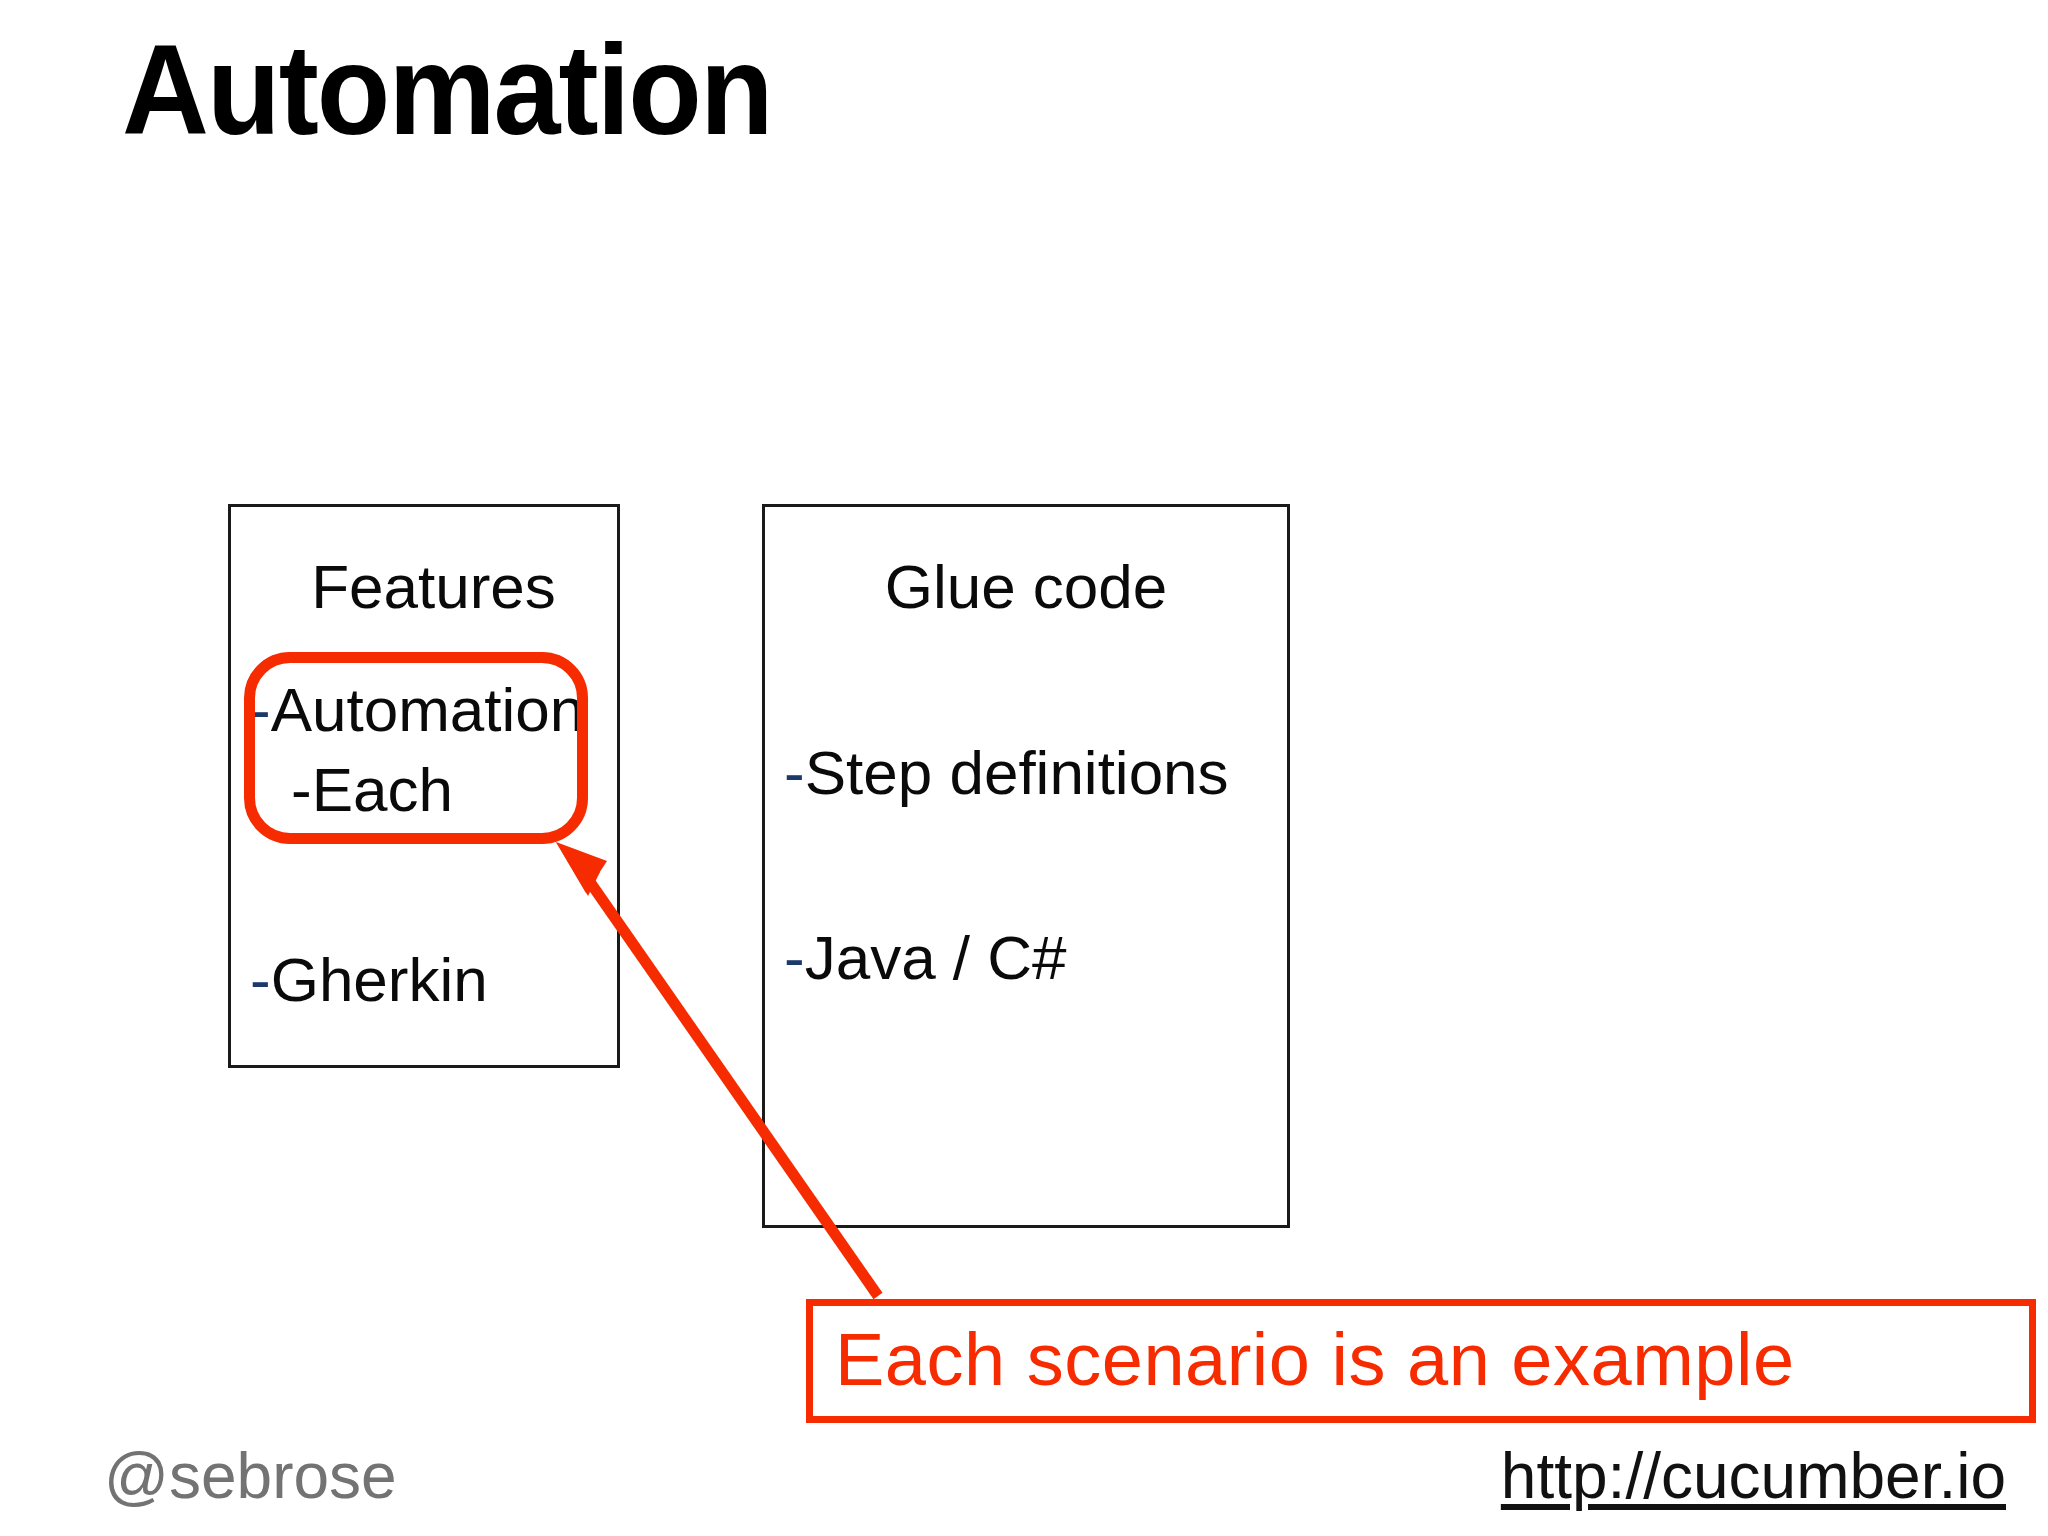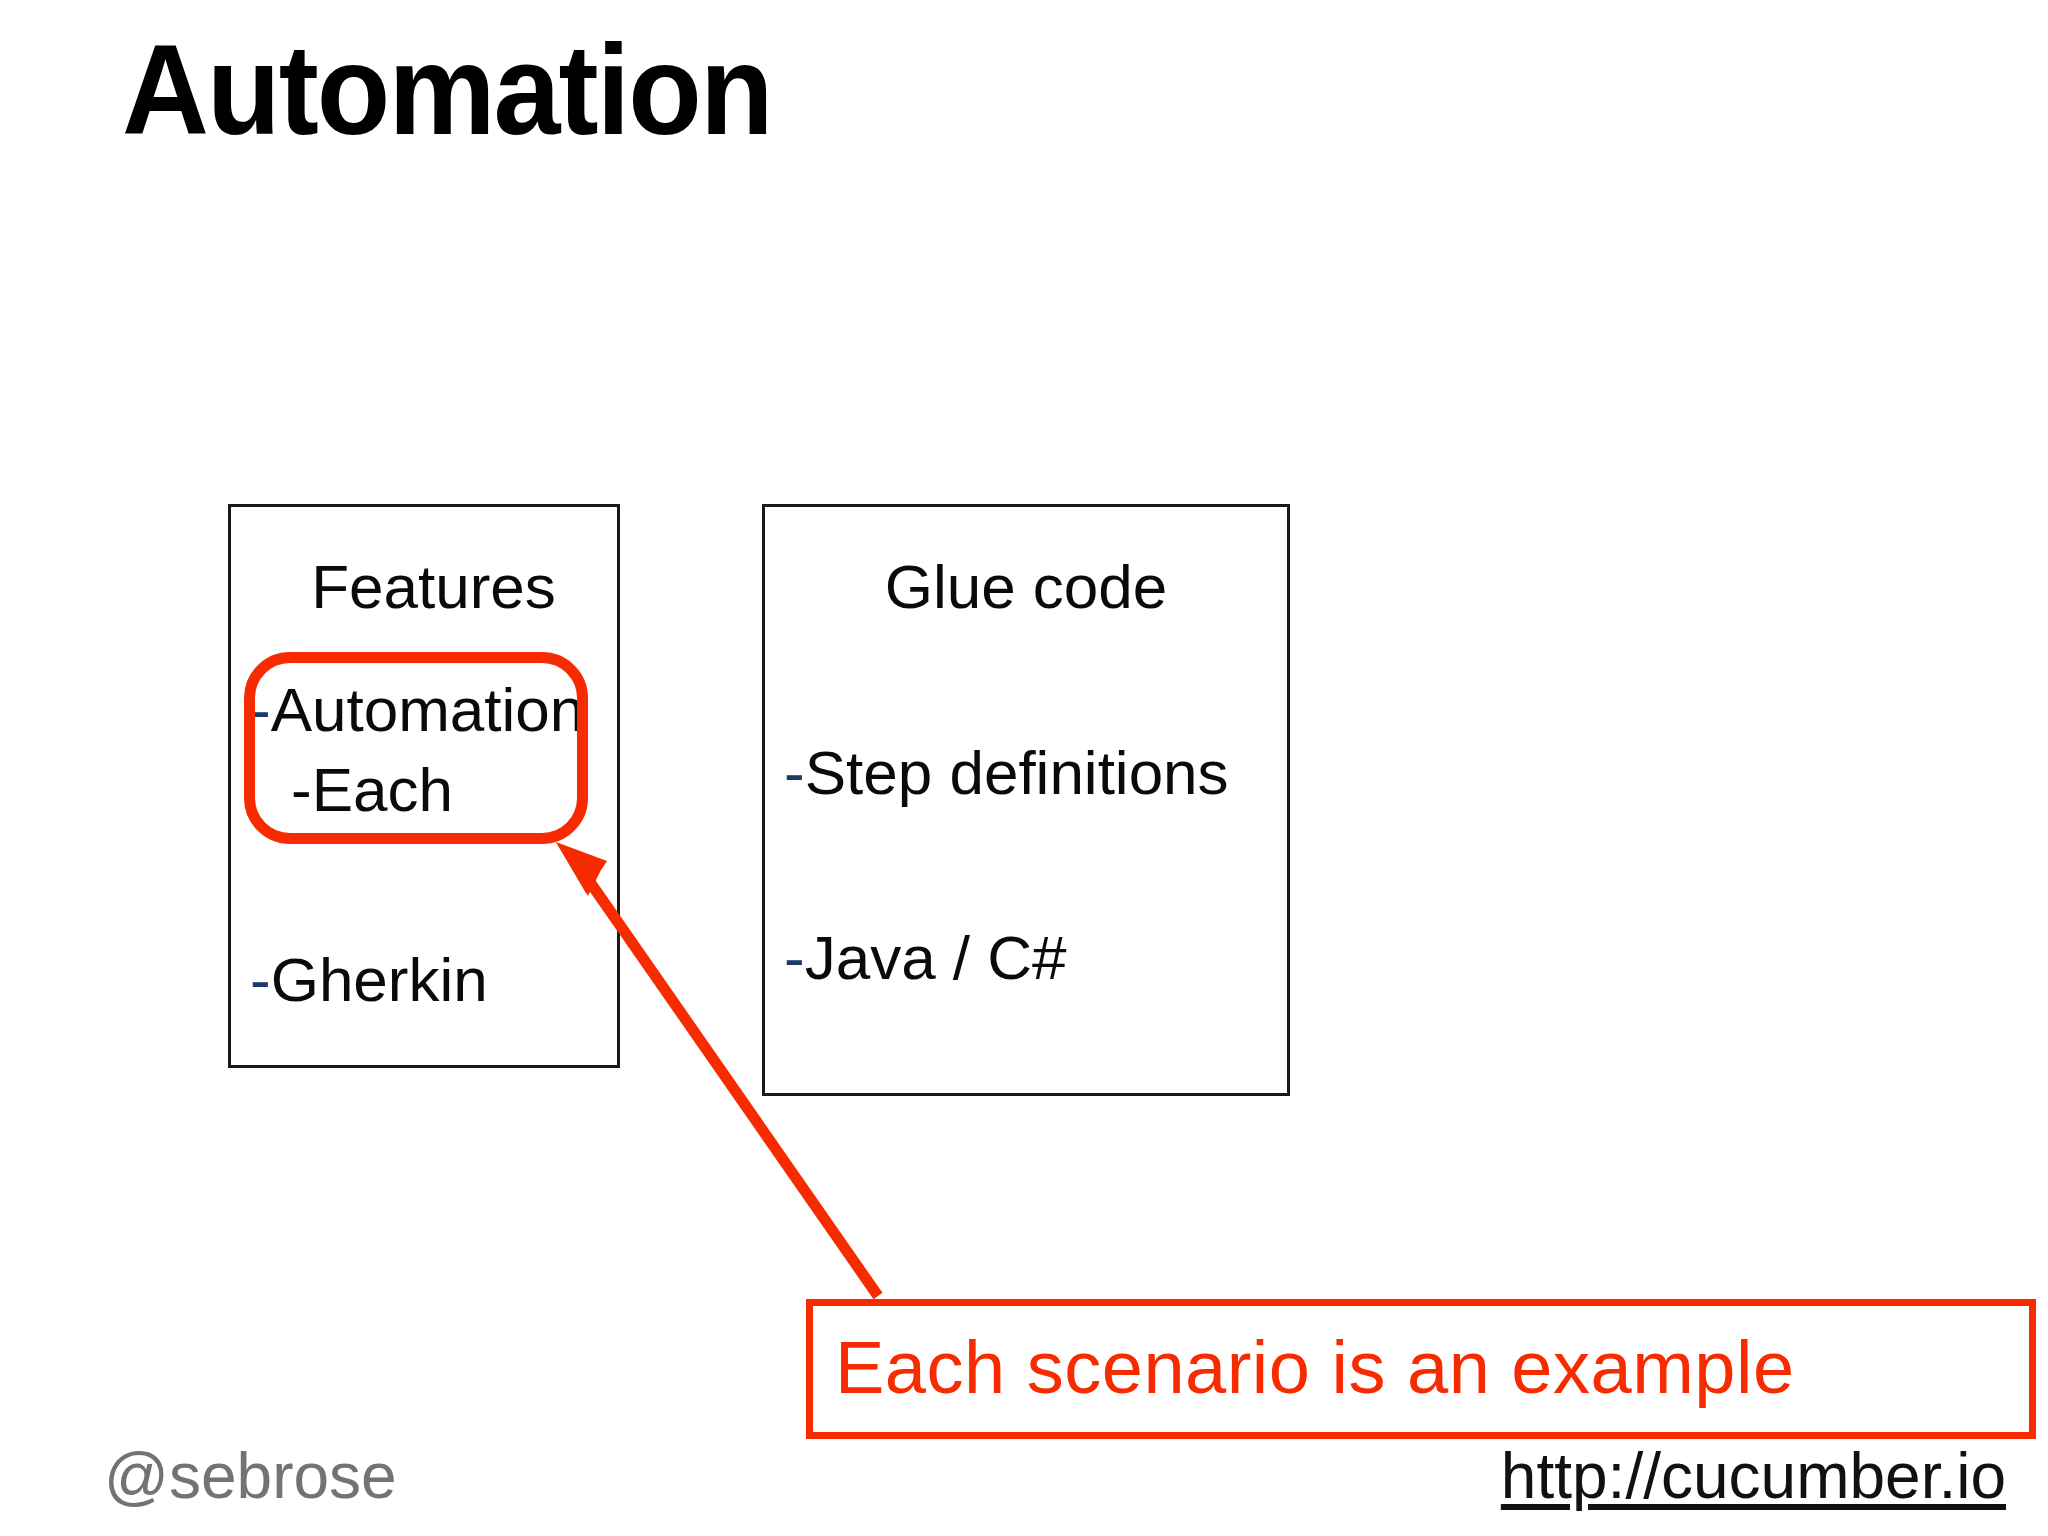--- a/index.html
+++ b/index.html
@@ -43,21 +43,21 @@
   #features-box {
     left: 228px;
     top: 504px;
     width: 392px;
     height: 564px;
   }
   #glue-box {
     left: 762px;
     top: 504px;
     width: 528px;
-    height: 592px;
+    height: 724px;
   }
 
   .box-title {
     position: absolute;
     left: 0;
     right: 0;
     text-align: center;
     font-size: 62px;
     line-height: 1;
     font-weight: 400;
@@ -112,21 +112,21 @@
     height: 1536px;
     pointer-events: none;
   }
 
   
   #callout-box {
     position: absolute;
     left: 806px;
     top: 1299px;
     width: 1230px;
-    height: 140px;
+    height: 124px;
     border: 7px solid #F62B00;
     box-sizing: border-box;
     background: #ffffff;
   }
   #callout-text {
     position: absolute;
     left: 22px;
     top: 50%;
     transform: translateY(-52%);
     font-size: 74px;

